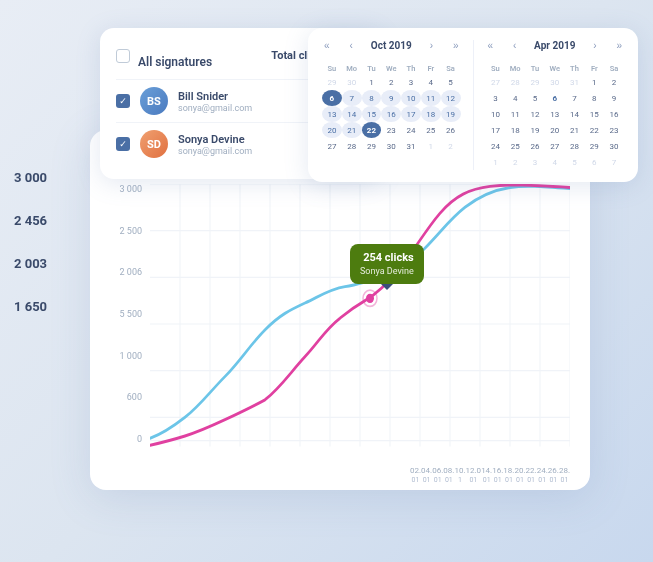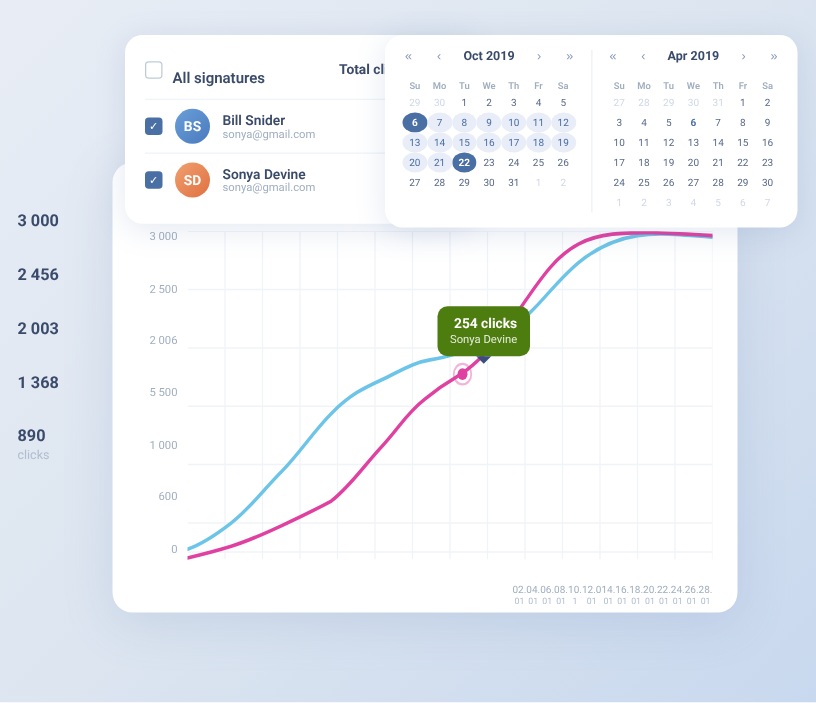--- a/index.html
+++ b/index.html
@@ -402,25 +402,21 @@
     <div>
       <div class="left-axis-val">3 000</div>
     </div>
     <div>
       <div class="left-axis-val">2 456</div>
     </div>
     <div>
       <div class="left-axis-val">2 003</div>
     </div>
     <div>
-      <div class="left-axis-val">1 368</div>
-    </div>
-    <div>
-      <div class="left-axis-val">890</div>
-      <div class="left-axis-label">clicks</div>
+      <div class="left-axis-val">1 650</div>
     </div>
   </div>
 
   <div class="signatures-card">
     <div class="sig-header">
       <div class="sig-title-row">
         <div class="checkbox-all"></div>
         <span class="sig-title">All signatures</span>
       </div>
       <span class="total-clicks">

